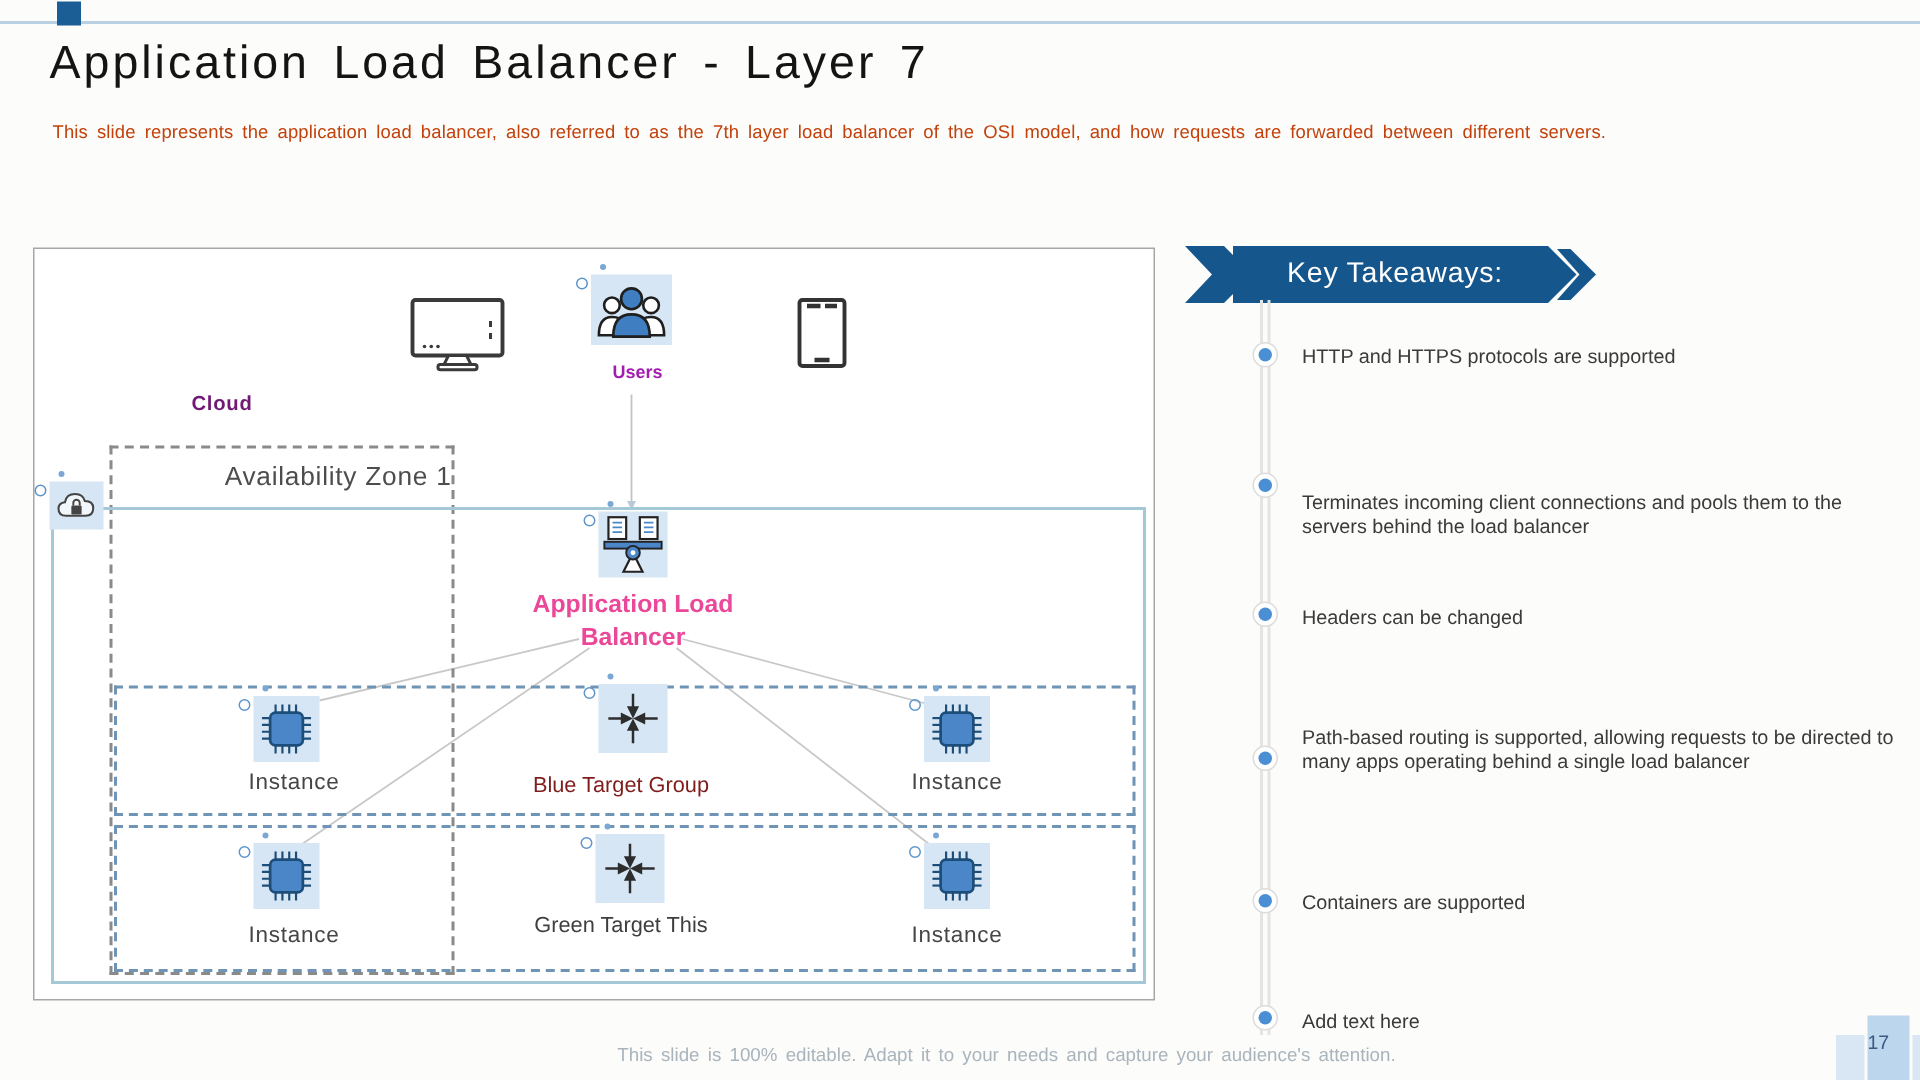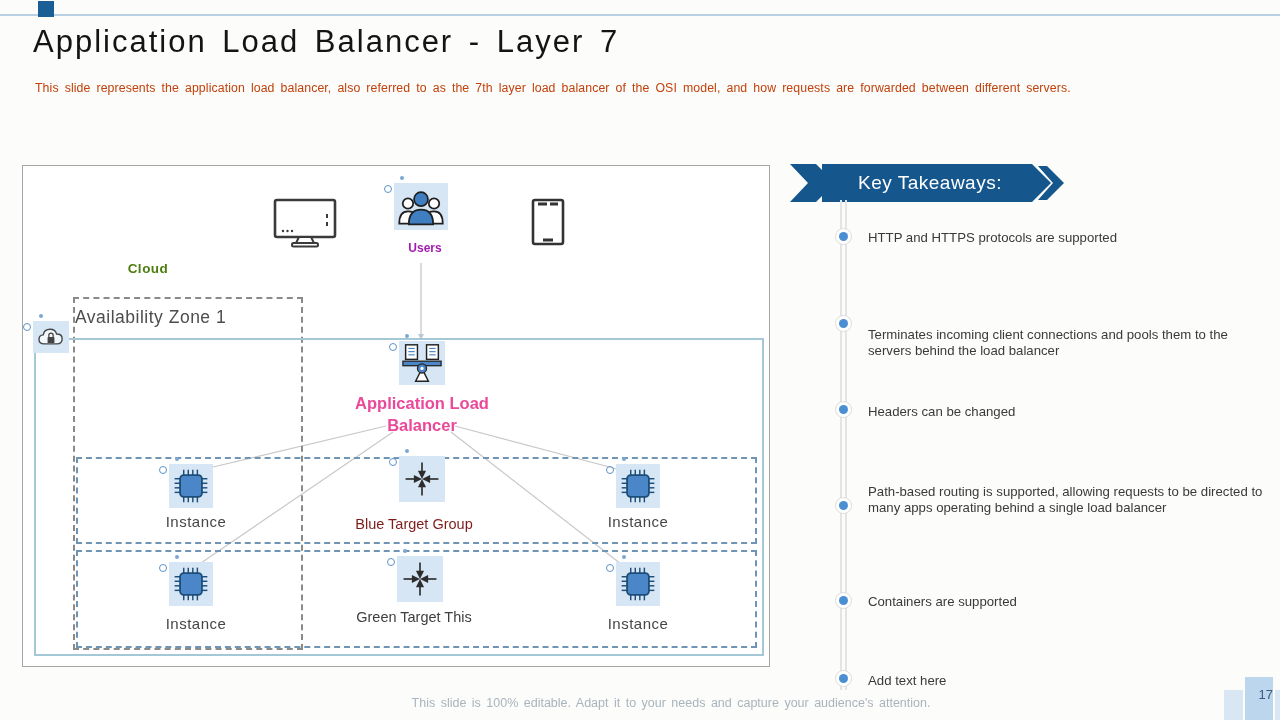--- a/index.html
+++ b/index.html
@@ -24,40 +24,40 @@
     left:35px; top:81px; width:1040px;
     font-size:12.3px; color:#c2410c; letter-spacing:0.1px; word-spacing:2.5px;
   }
 
   
   .diagram { left:22px; top:165px; width:748px; height:502px;
     background:#ffffff; border:1px solid #a6a6a6; }
   .az-box { border:2px dashed #8a8a8a; position:absolute; }
   .az1 { left:50px; top:131px; width:230px; height:353px; }
   .az2 { left:506px; top:131px; width:230px; height:353px; }
-  .az-label { display:block; text-align:left; margin-top:8px;
+  .az-label { display:block; text-align:right; margin-top:8px;
     font-size:17.5px; color:#4d4d4d; letter-spacing:0.5px; }
   .cloud-region { left:11px; top:172px; width:730px; height:318px;
     border:2px solid #a5c8d6; position:absolute; }
   .row-box { border:2px dashed #6f94b5; position:absolute; }
   .row1 { left:53px; top:291px; width:681px; height:87px; }
   .row2 { left:53px; top:384px; width:681px; height:98px; }
 
   .icon-sq { position:absolute; background:#d6e6f4; display:flex;
     align-items:center; justify-content:center; }
   .icon-sq::before { content:""; position:absolute; left:-10px; top:2px;
     width:6px; height:6px; border:1.5px solid #5d94c9; border-radius:50%; }
   .icon-sq::after { content:""; position:absolute; left:6px; top:-7px;
     width:4px; height:4px; background:#7aa7d4; border-radius:50%; }
   .plain-icon { position:absolute; }
   .plain-icon::before, .plain-icon::after { display:none; }
 
   .diag-label { position:absolute; text-align:center; color:#3e3e3e; }
   .lbl-users { left:350px; top:75px; width:104px; font-size:12px; font-weight:bold; color:#a21caf; }
-  .lbl-cloud { left:80px; top:95px; width:90px; font-size:13.5px; font-weight:bold; color:#4d7c0f; letter-spacing:0.5px;text-align:center; }
+  .lbl-cloud { left:80px; top:95px; width:90px; font-size:13.5px; font-weight:bold; color:#701a75; letter-spacing:0.5px;text-align:center; }
   .lbl-alb { left:318px; top:226px; width:162px; font-size:16.5px; font-weight:bold; color:#ec4899; line-height:1.35; }
   .lbl-instance { width:120px; top:347px; font-size:15px; color:#464646; letter-spacing:0.5px; }
   .lbl-instance2 { width:120px; top:449px; font-size:15px; color:#464646; letter-spacing:0.5px; }
   .lbl-btg { left:316px; top:350px; width:150px; font-size:14.5px; color:#7f1d1d; }
   .lbl-gtg { left:311px; top:443px; width:160px; font-size:14.5px; color:#3e3e3e; }
 
   .connectors { left:0; top:0; pointer-events:none; }
 
   
   .banner-svg { left:790px; top:164px; }
@@ -73,21 +73,21 @@
   .tk-text { position:absolute; left:868px; width:400px;
     font-size:13.2px; line-height:15.8px; color:#3a3a3a; }
 
   
   .footer-note { left:0; top:696px; width:1280px; padding-left:62px;
     text-align:center; font-size:12.5px; color:#a9b4bd; word-spacing:2px; }
   .pg-rect { position:absolute; background:#d9e6f4; }
   .pg-left { left:1224px; top:690px; width:19px; height:30px; }
   .pg-right { left:1275px; top:690px; width:14px; height:30px; }
   .pg-main { left:1245px; top:677px; width:28px; height:43px; background:#bcd6ee;
-    text-align:right; font-size:13px; color:#3c5a82; padding-top:10px; }
+    text-align:left; font-size:13px; color:#3c5a82; padding-top:10px; }
 </style>
 </head>
 <body>
 
 <div class="abs top-line"></div>
 <div class="abs top-square"></div>
 <div class="abs slide-title">Application Load Balancer - Layer 7</div>
 <div class="abs slide-subtitle">This slide represents the application load balancer, also referred to as the 7th layer load balancer of the OSI model, and how requests are forwarded between different servers.</div>
 
 <div class="abs diagram">

